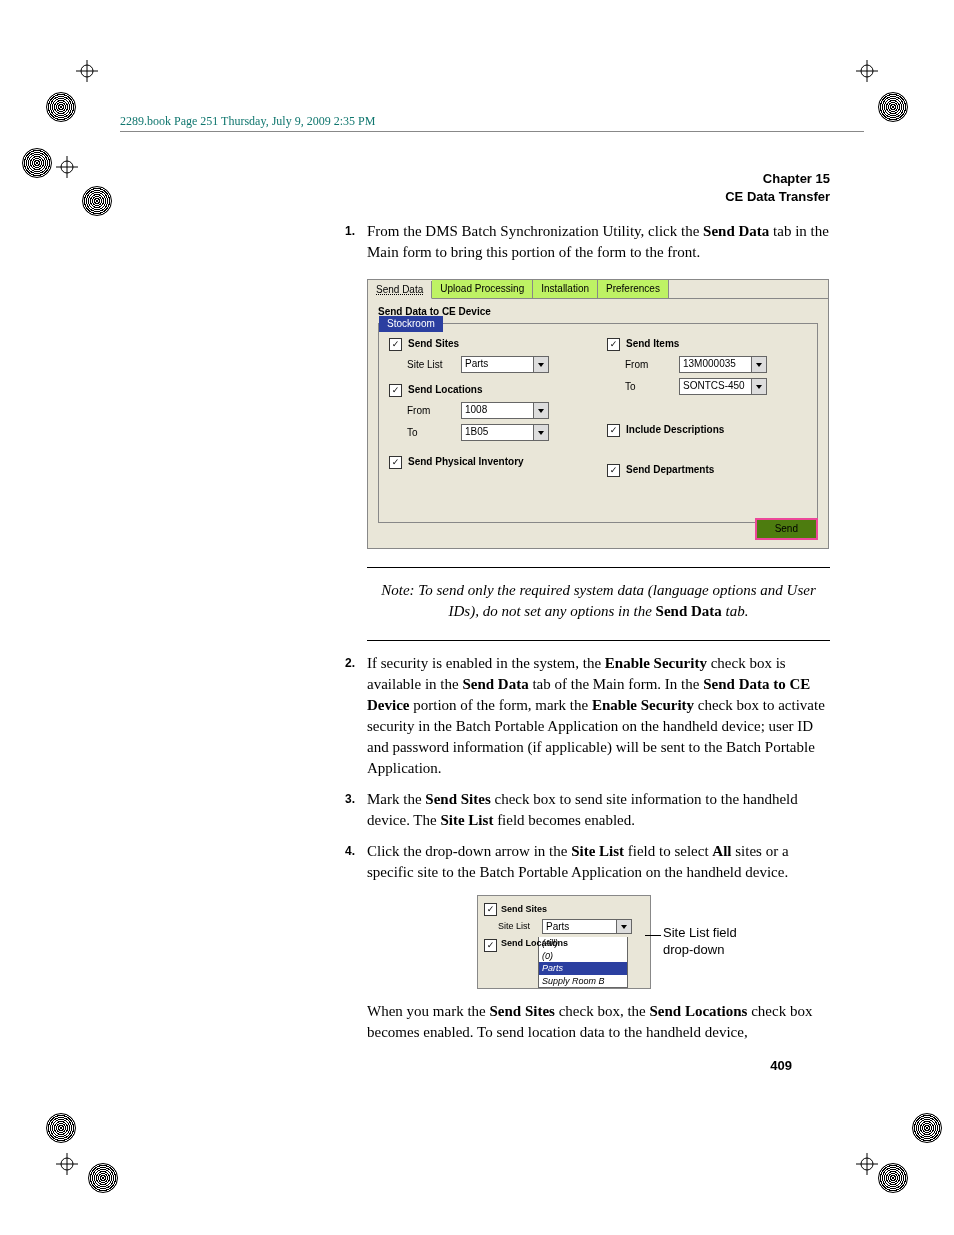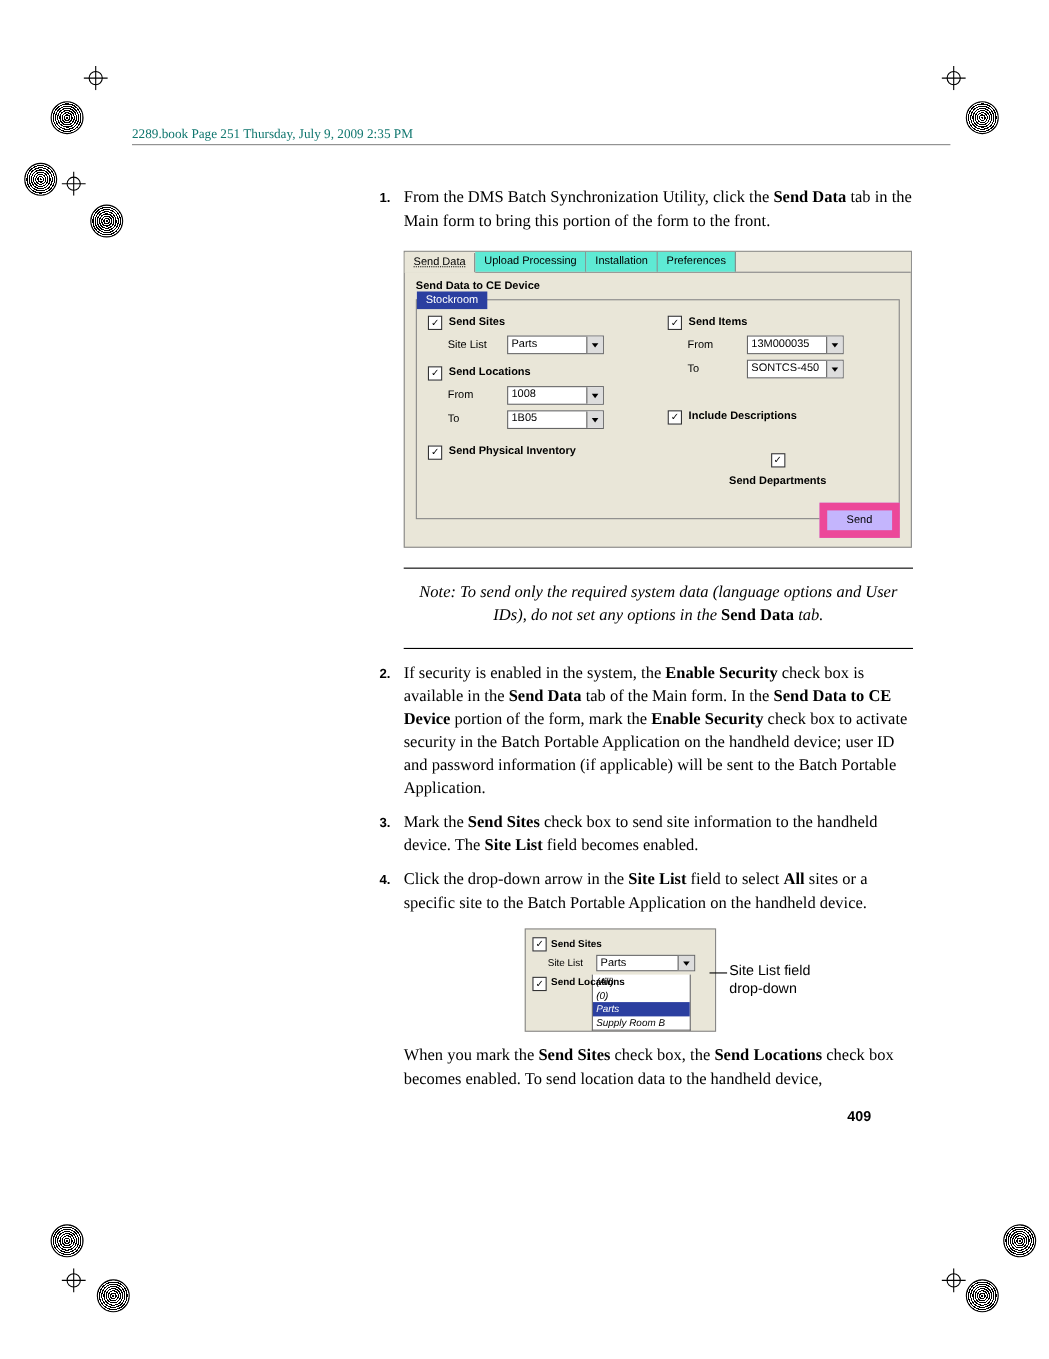--- a/index.html
+++ b/index.html
@@ -88,21 +88,21 @@
   .tabstrip {
     display: flex;
     height: 18px;
     background: #e9e6d8;
     border-bottom: 1px solid #888;
     font-size: 10px;
   }
   .tabstrip .tab {
     padding: 2px 8px 0 8px;
     border-right: 1px solid #888;
-    background: #5eead4;
+    background: #bef264;
   }
   .tabstrip .tab.active {
     background: #e9e6d8;
     border-bottom: 1px solid #e9e6d8;
     position: relative;
     top: 1px;
     font-weight: normal;
     text-decoration: underline dotted;
   }
   .section-title {
@@ -162,22 +162,22 @@
   .combo .arrow::after {
     content: "";
     border-left: 3px solid transparent;
     border-right: 3px solid transparent;
     border-top: 4px solid #000;
   }
   .send-btn {
     position: absolute;
     right: 10px;
     bottom: 8px;
-    border: 7px solid #ec4899;
-    background: #c4b5fd;
+    border: 2px solid #ec4899;
+    background: #4d7c0f;
     padding: 2px 18px;
     font-size: 10px;
   }
   .hr { border: none; border-top: 1px solid #000; margin: 18px 0 12px 0; }
   .note {
     font-style: italic;
     line-height: 1.4;
     margin-bottom: 12px;
     text-align: center;
   }
@@ -269,20 +269,24 @@
   </svg>
 <svg class="crop-mark" style="bottom:60px;right:76px;">
     <circle cx="11" cy="11" r="6" fill="none" stroke="#000"></circle>
     <line x1="0" y1="11" x2="22" y2="11" stroke="#000"></line>
     <line x1="11" y1="0" x2="11" y2="22" stroke="#000"></line>
   </svg>
 
 <div class="header-line">2289.book  Page 251  Thursday, July 9, 2009  2:35 PM</div>
 
 <div class="page page-outer">
+  <div class="chapter-hdr">
+    <div>Chapter 15</div>
+    <div>CE Data Transfer</div>
+  </div>
 
   <ol class="steps">
     <li>
       <span>From the DMS Batch Synchronization Utility, click the </span><span class="b">Send Data</span><span> tab in the Main form to bring this portion of the form to the front.</span>
 
       <div class="screenshot1">
         <div class="tabstrip">
           <div class="tab active">Send Data</div>
           <div class="tab">Upload Processing</div>
           <div class="tab">Installation</div>
@@ -343,21 +347,21 @@
                 <span class="field-lbl">To</span>
                 <div class="combo">
                   <span class="val">SONTCS-450</span>
                   <span class="arrow"></span>
                 </div>
               </div>
               <div class="row" style="margin-top:28px;">
                 <span class="cb checked"></span>
                 <span class="lbl">Include Descriptions</span>
               </div>
-              <div class="row" style="margin-top:26px;flex-direction:column;">
+              <div class="row" style="margin-top:26px;">
                 <span class="cb checked"></span>
                 <span class="lbl">Send Departments</span>
               </div>
             </div>
           </div>
         </div>
         <div class="send-btn">Send</div>
       </div>
 
       <hr class="hr">

